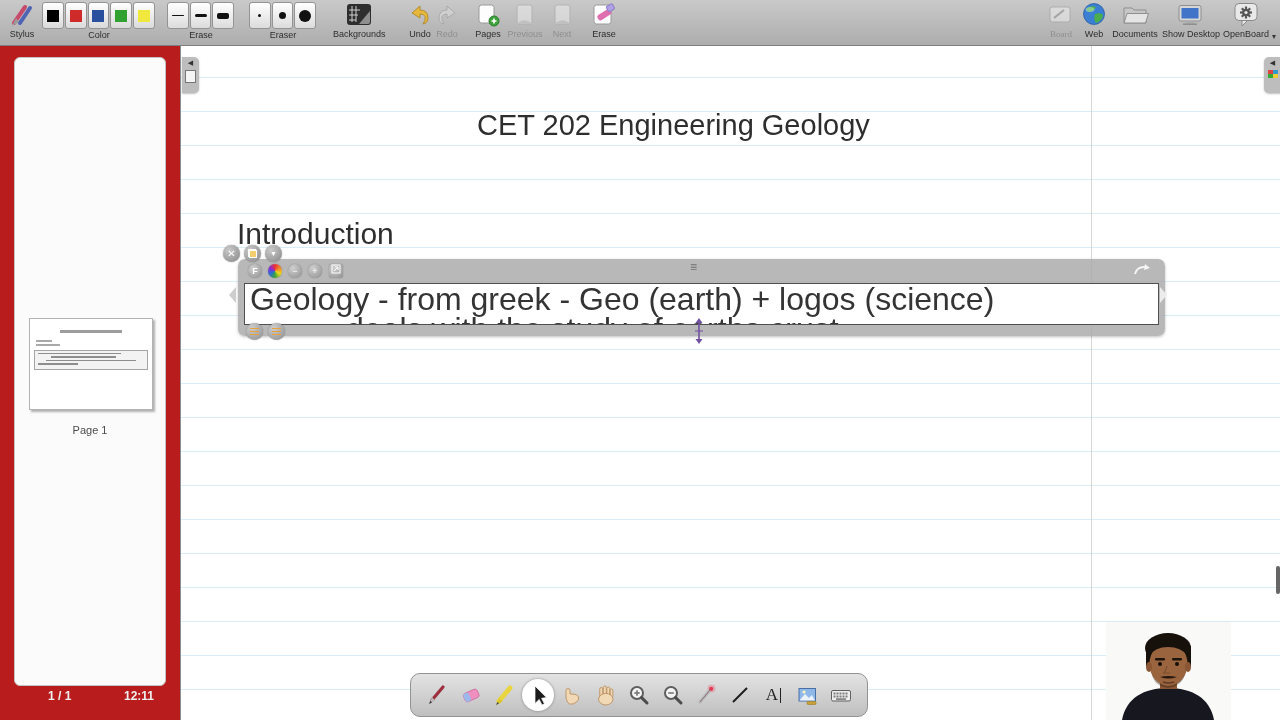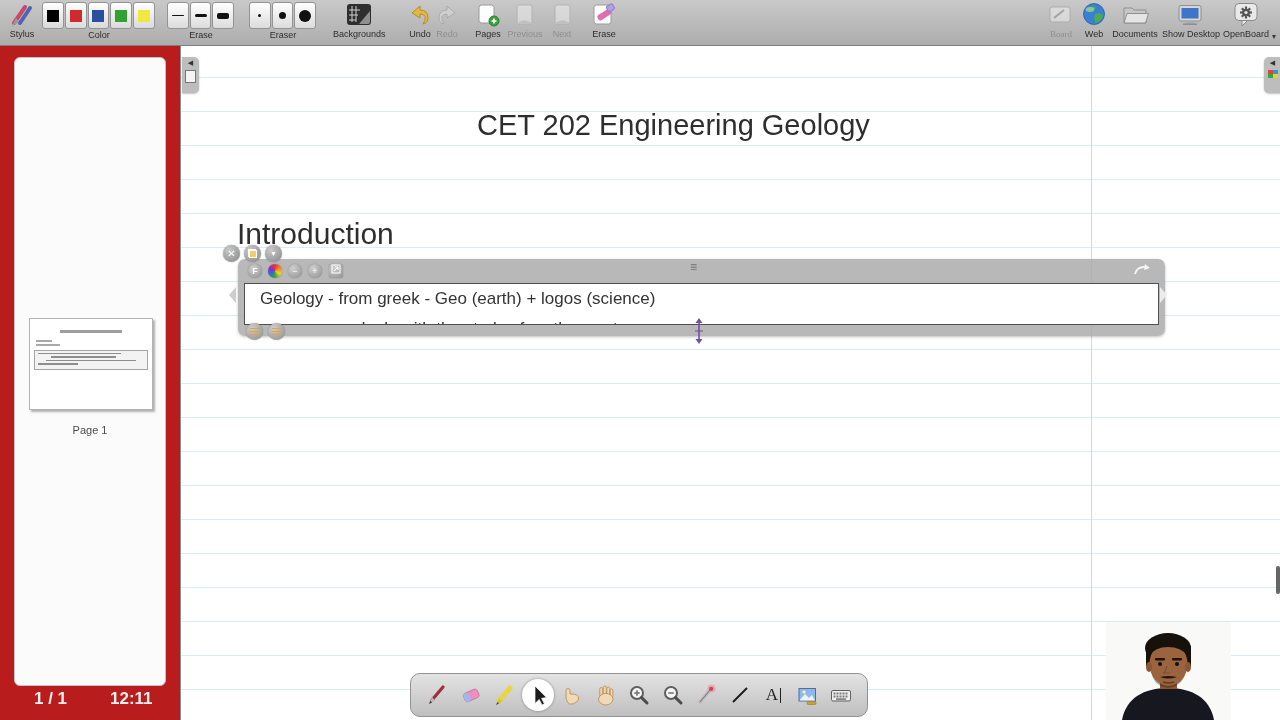--- a/index.html
+++ b/index.html
@@ -29,22 +29,22 @@
     border:1px solid #c4c4c4;border-radius:6px;}
   .thumb{position:absolute;left:14px;top:260px;width:122px;height:90px;background:#fff;
     border:1px solid #b3b3b3;box-shadow:1.5px 1.5px 2px rgba(0,0,0,.3);cursor:pointer;}
   .t-title{margin:11px auto 0;width:62px;height:2.5px;background:#9d9d9d;}
   .t-l1{margin:7px 0 0 6px;width:16px;height:2px;background:#a9a9a9;}
   .t-l2{margin:2px 0 0 6px;width:24px;height:2px;background:#a9a9a9;}
   .t-box{margin:4px 4px 0 4px;border:1px solid #a5a5a5;background:#f3f3f3;padding:2px 3px;}
   .t-box div{height:1.5px;background:#8e8e8e;margin-bottom:2px;}
   .thumb-caption{position:absolute;left:0;top:366px;width:100%;text-align:center;
     font-size:11px;color:#4c4c4c;}
-  .side-status{position:absolute;left:0;top:644px;width:180px;height:20px;
-    font-size:17px;font-weight:bold;color:#efefef;}
+  .side-status{position:absolute;left:14px;top:644px;width:180px;height:20px;
+    font-size:12px;font-weight:bold;color:#efefef;}
   .side-status .pc{position:absolute;left:34px;}
   .side-status .clk{position:absolute;left:110px;}
 
   
   .canvas{position:absolute;left:180px;top:45px;width:1100px;height:675px;
     background:repeating-linear-gradient(180deg,#ffffff 0 33px,#d9edf6 33px 34px);
     background-position:0 -1px;border-left:1px solid #8d8d8d;z-index:1;}
   .margin-line{position:absolute;left:910px;top:0;width:1px;height:675px;background:#d8d8d8;}
   .edge-tab{position:absolute;width:17px;height:36px;background:#bdbdbd;
     box-shadow:0 1px 2px rgba(0,0,0,.25);cursor:pointer;text-align:center;z-index:5;}
@@ -65,21 +65,21 @@
   .txframe{position:absolute;left:57px;top:214px;width:927px;height:77px;
     background:rgba(168,168,168,.82);border-radius:7px;box-shadow:0 1px 3px rgba(0,0,0,.25);z-index:10;}
   .fr-btn{position:absolute;width:14px;height:14px;border-radius:50%;
     background:radial-gradient(circle at 35% 30%,#cfcfcf,#8f8f8f);color:#fff;
     font-size:9px;line-height:14px;text-align:center;cursor:pointer;box-shadow:0 0 1px #555;}
   .colorwheel{background:conic-gradient(#e33,#ee8a2a,#ead81f,#3aa33a,#2a6fd4,#8a2ad4,#e33);}
   .fr-grip{position:absolute;left:452px;top:1px;color:#6f6f6f;font-size:12px;cursor:grab;}
   .fr-rotate{position:absolute;right:14px;top:3px;cursor:grab;}
   .txarea{position:absolute;left:6px;top:24px;width:913px;height:40px;background:#fff;
     border:1px solid #4f4f4f;overflow:hidden;cursor:text;}
-  .txline{font-size:17px;line-height:30px;color:#343434;white-space:nowrap;padding-left:15px;}
+  .txline{font-size:32px;line-height:30px;color:#343434;white-space:nowrap;padding-left:5px;}
   .txline.l2{margin-left:96px;}
   .zbtn{position:absolute;top:64px;width:17px;height:17px;border-radius:50%;
     background:radial-gradient(circle at 35% 30%,#cdcdcd,#8d8d8d);box-shadow:0 0 1px #555;
     display:flex;flex-direction:column;align-items:center;justify-content:center;gap:1.5px;cursor:pointer;}
   .zbtn i{display:block;width:9px;height:1.6px;background:#e8a23c;}
   .float-btns{position:absolute;left:42px;top:200px;display:flex;gap:4px;z-index:12;}
   .float-btn{width:17px;height:17px;border-radius:50%;
     background:radial-gradient(circle at 35% 30%,#c9c9c9,#868686);color:#fff;
     font-size:10px;line-height:17px;text-align:center;cursor:pointer;box-shadow:0 0 1px #444;}
   .dup-ico{position:relative;width:9px;height:9px;margin:4px auto;}

